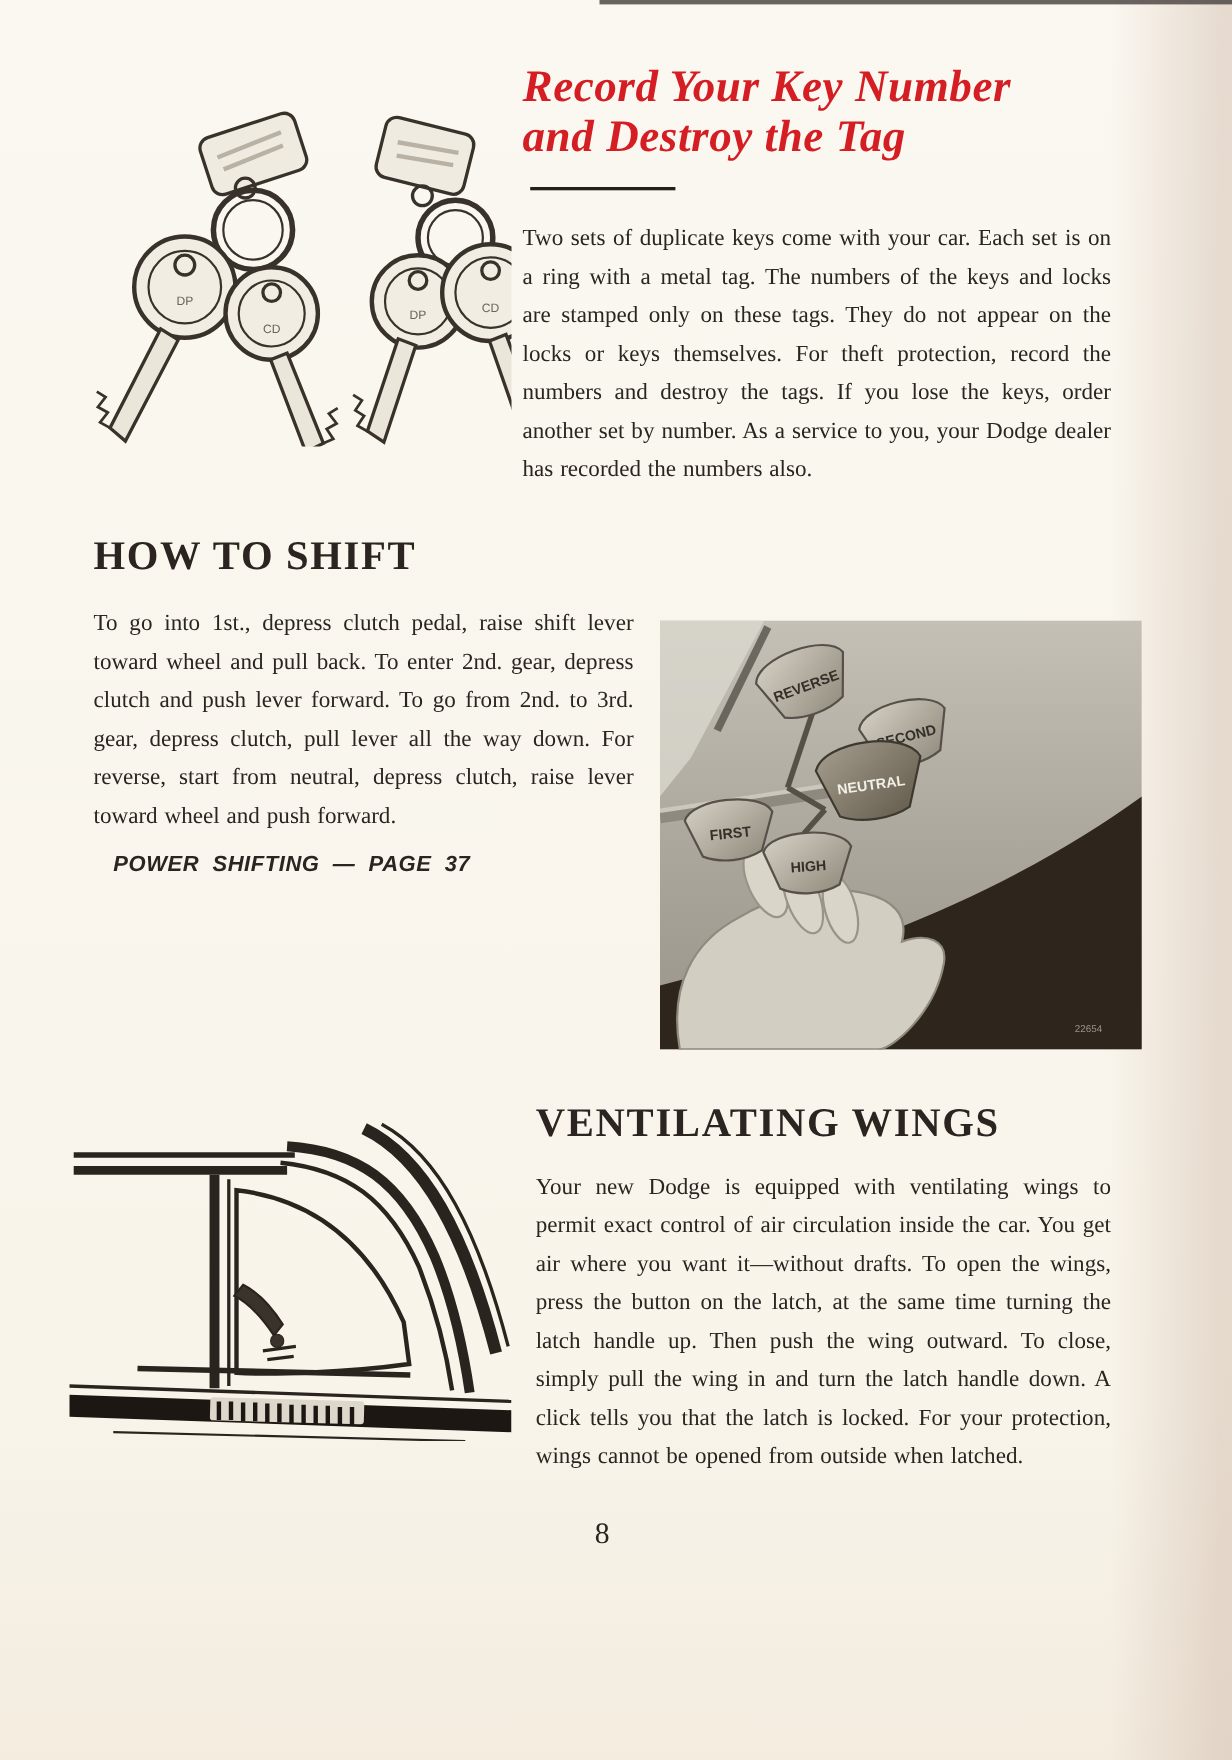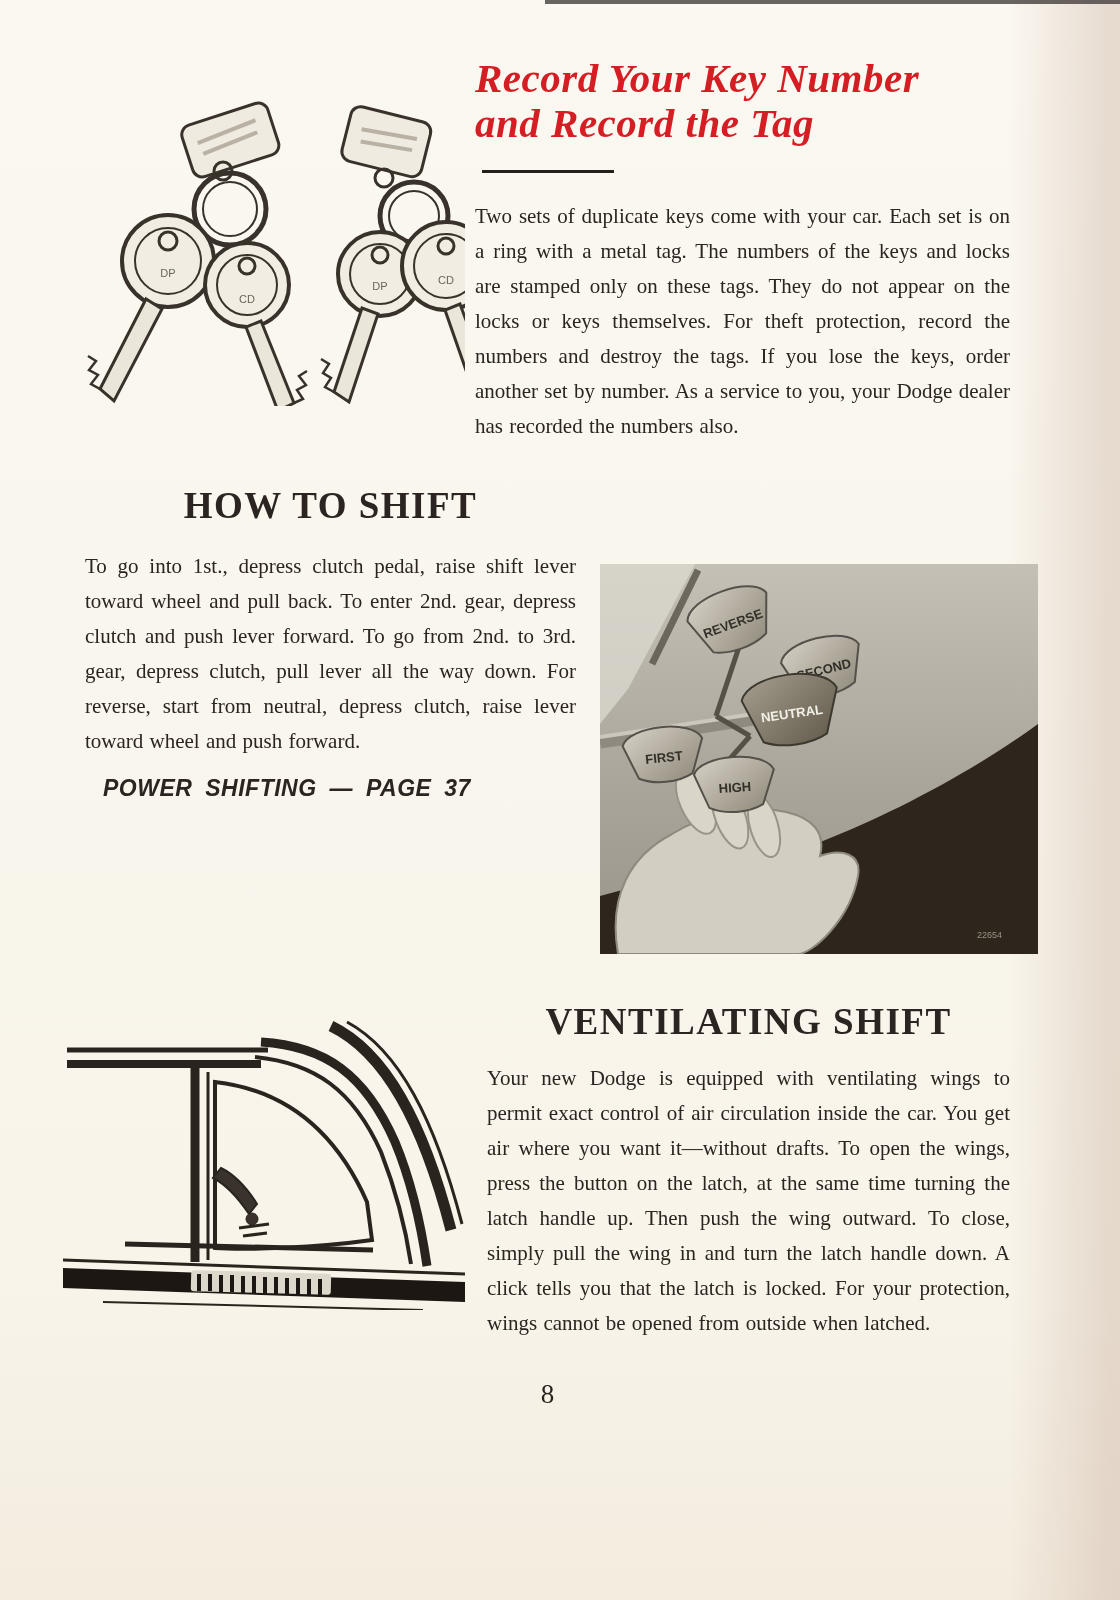--- a/index.html
+++ b/index.html
@@ -35,29 +35,29 @@
     font-size:21px; line-height:35px;
     text-align:justify; margin:0;
     word-spacing:1px;
   }
   .sec1 p.body { margin-top:26px; }
 
   
   .sec2 { margin-top:40px; }
   .shift-photo { float:right; width:438px; height:390px; margin:80px -28px 0 24px; }
   h2.sec-heading {
-    margin:0; text-align:center;
+    margin:0; 
     font-size:37px; font-weight:bold;
     letter-spacing:1.5px;
   }
   .sec2 p.body { margin-top:22px; }
   .crossref {
     font-family:"Liberation Sans", sans-serif;
     font-weight:bold; font-style:italic;
-    font-size:23px; letter-spacing:.5px; word-spacing:6px;
+    font-size:20px; letter-spacing:.5px; word-spacing:6px;
     margin:16px 0 0 18px;
   }
 
   
   .sec3 { margin-top:46px; }
   .window-fig { float:left; width:402px; height:300px; margin:10px 22px 4px -22px; }
   .sec3 p.body { margin-top:18px; }
 
   .page-num { clear:both; text-align:center; font-size:27px; padding:38px 0 0 0; }
 
@@ -119,21 +119,21 @@
             <path d="M172,210 L204,296 L188,305 L157,216 Z" fill="#eae6da"></path>
             <path d="M204,296 l9,-4 l-6,-9 l9,-5 l-7,-9 l8,-5" stroke-width="2.5"></path>
             <text x="92" y="196" font-size="11" fill="#6b655a" stroke="none" text-anchor="middle">DP</text>
             <text x="158" y="190" font-size="11" fill="#6b655a" stroke="none" text-anchor="middle">CD</text>
           </g>
         </g>
       </svg>
     </figure>
     <h1 class="red-heading">
       <span>Record Your Key Number</span><br>
-      <span>and Record the Tag</span>
+      <span>and Destroy the Tag</span>
     </h1>
     <div class="rule"></div>
     <p class="body">Two sets of duplicate keys come with your car. Each set is on a ring with a metal tag. The numbers of the keys and locks are stamped only on these tags. They do not appear on the locks or keys themselves. For theft protection, record the numbers and destroy the tags. If you lose the keys, order another set by number. As a service to you, your Dodge dealer has recorded the numbers also.</p>
   </section>
   <div class="clear"></div>
 
   <section class="sec2">
     <figure class="shift-photo">
       <svg viewBox="0 0 438 390" width="438" height="390">
         <defs>
@@ -230,18 +230,18 @@
         </g>
 
         <path d="M0,258 L402,272 L402,292 L0,278 Z" fill="#1c1713"></path>
         <rect x="128" y="262" width="140" height="21" rx="3" fill="#ddd8cb" transform="rotate(1.5 198 272)"></rect>
         <g stroke="#1c1713" stroke-width="4">
           <path d="M136,264 v17 M147,264 v17 M158,265 v17 M169,265 v17 M180,266 v17 M191,266 v17 M202,267 v17 M213,267 v17 M224,268 v17 M235,268 v17 M246,269 v17 M257,269 v17"></path>
         </g>
         <path d="M40,292 L360,300" stroke="#2a241e" stroke-width="2" fill="none"></path>
       </svg>
     </figure>
-    <h2 class="sec-heading">VENTILATING SHIFT</h2>
+    <h2 class="sec-heading">VENTILATING WINGS</h2>
     <p class="body">Your new Dodge is equipped with ventilating wings to permit exact control of air circulation inside the car. You get air where you want it—without drafts. To open the wings, press the button on the latch, at the same time turning the latch handle up. Then push the wing outward. To close, simply pull the wing in and turn the latch handle down. A click tells you that the latch is locked. For your protection, wings cannot be opened from outside when latched.</p>
   </section>
 
   <div class="page-num">8</div>
 </div>
 
 </body></html>

